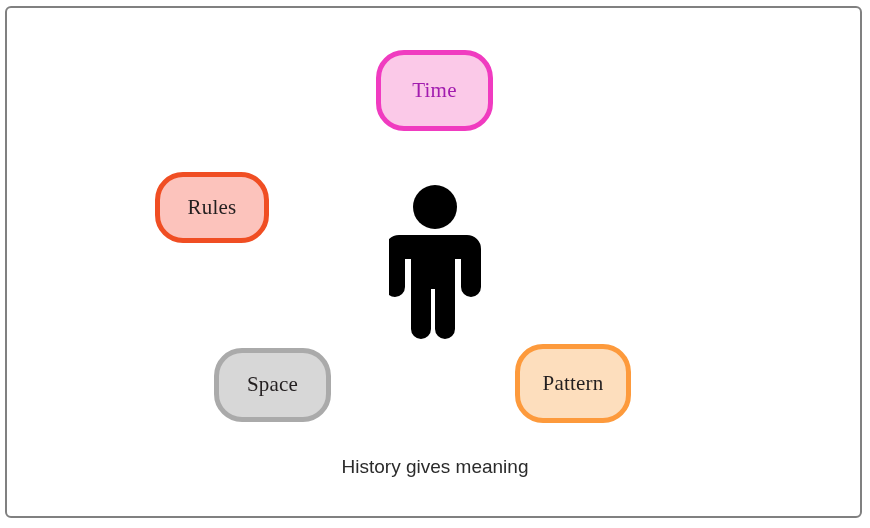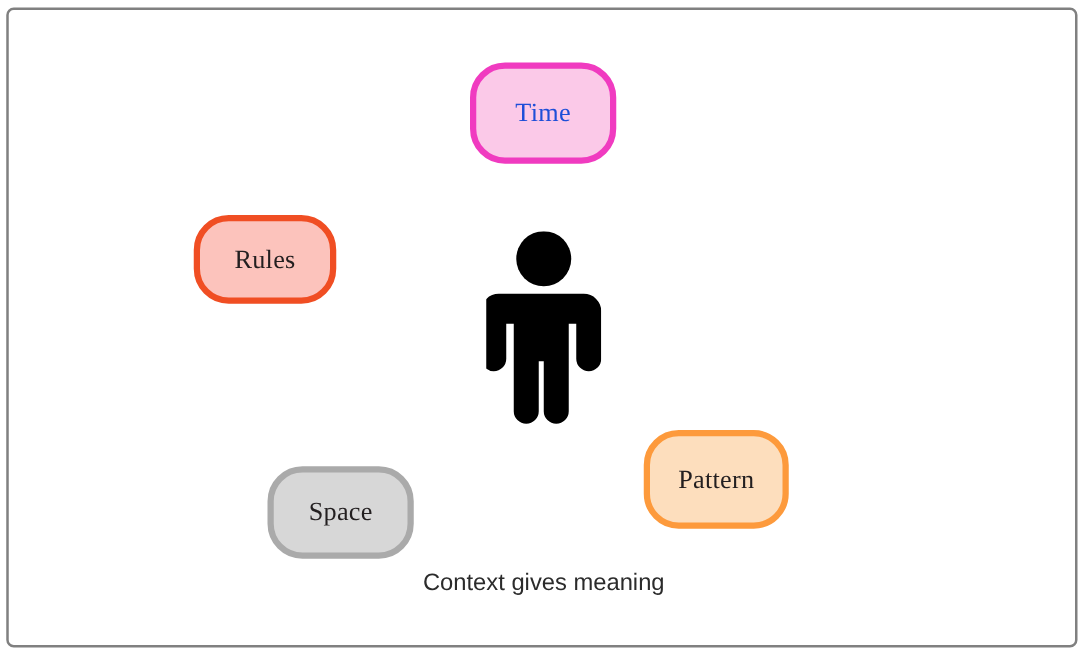--- a/index.html
+++ b/index.html
@@ -85,40 +85,40 @@
     color: #2b2b2b;
   }
 </style>
 </head>
 <body>
 
 <div id="canvas" style="background-color: rgb(255, 255, 255);">
 
   <div id="frame" style="border-color: rgb(128, 128, 128);"></div>
 
-  <div class="node" id="node-time" style="border-color: rgb(240, 59, 192); background-color: rgb(251, 201, 232); color: #1d4ed8;">
+  <div class="node" id="node-time" style="border-color: rgb(240, 59, 192); background-color: rgb(251, 201, 232); color: #a21caf;">
     <span class="node-label">Time</span>
   </div>
 
   <div class="node" id="node-rules" style="border-color: rgb(240, 78, 35); background-color: rgb(252, 195, 188); color: rgb(35, 31, 32); font-family: Liberation Serif, serif;">
     <span class="node-label">Rules</span>
   </div>
 
 
-  <div class="node" id="node-space" style="border-color: rgb(170, 170, 170); background-color: rgb(215, 215, 215); color: rgb(35, 31, 32); margin-top: 25px;">
+  <div class="node" id="node-space" style="border-color: rgb(170, 170, 170); background-color: rgb(215, 215, 215); color: rgb(35, 31, 32);">
     <span class="node-label">Space</span>
   </div>
 
   <div class="node" id="node-pattern" style="border-color: rgb(253, 154, 60); background-color: rgb(253, 222, 189); color: rgb(35, 31, 32);">
     <span class="node-label">Pattern</span>
   </div>
 
   <div id="person">
     <svg viewBox="0 0 92 158" xmlns="http://www.w3.org/2000/svg" aria-hidden="true" style="fill: rgb(0, 0, 0);">
       <circle cx="46" cy="22" r="22"></circle>
       <path d="M14 50 h64 a14 14 0 0 1 14 14 v38 a10 10 0 0 1 -20 0 v-28 h-6 v70 a10 10 0 0 1 -20 0 v-40 h-4 v40
                a10 10 0 0 1 -20 0 v-70 h-6 v28 a10 10 0 0 1 -20 0 v-38 a14 14 0 0 1 14 -14 z"></path>
     </svg>
   </div>
 
-  <div id="caption">Context gives meaning</div>
+  <div id="caption">History gives meaning</div>
 
 </div>
 
 </body></html>

